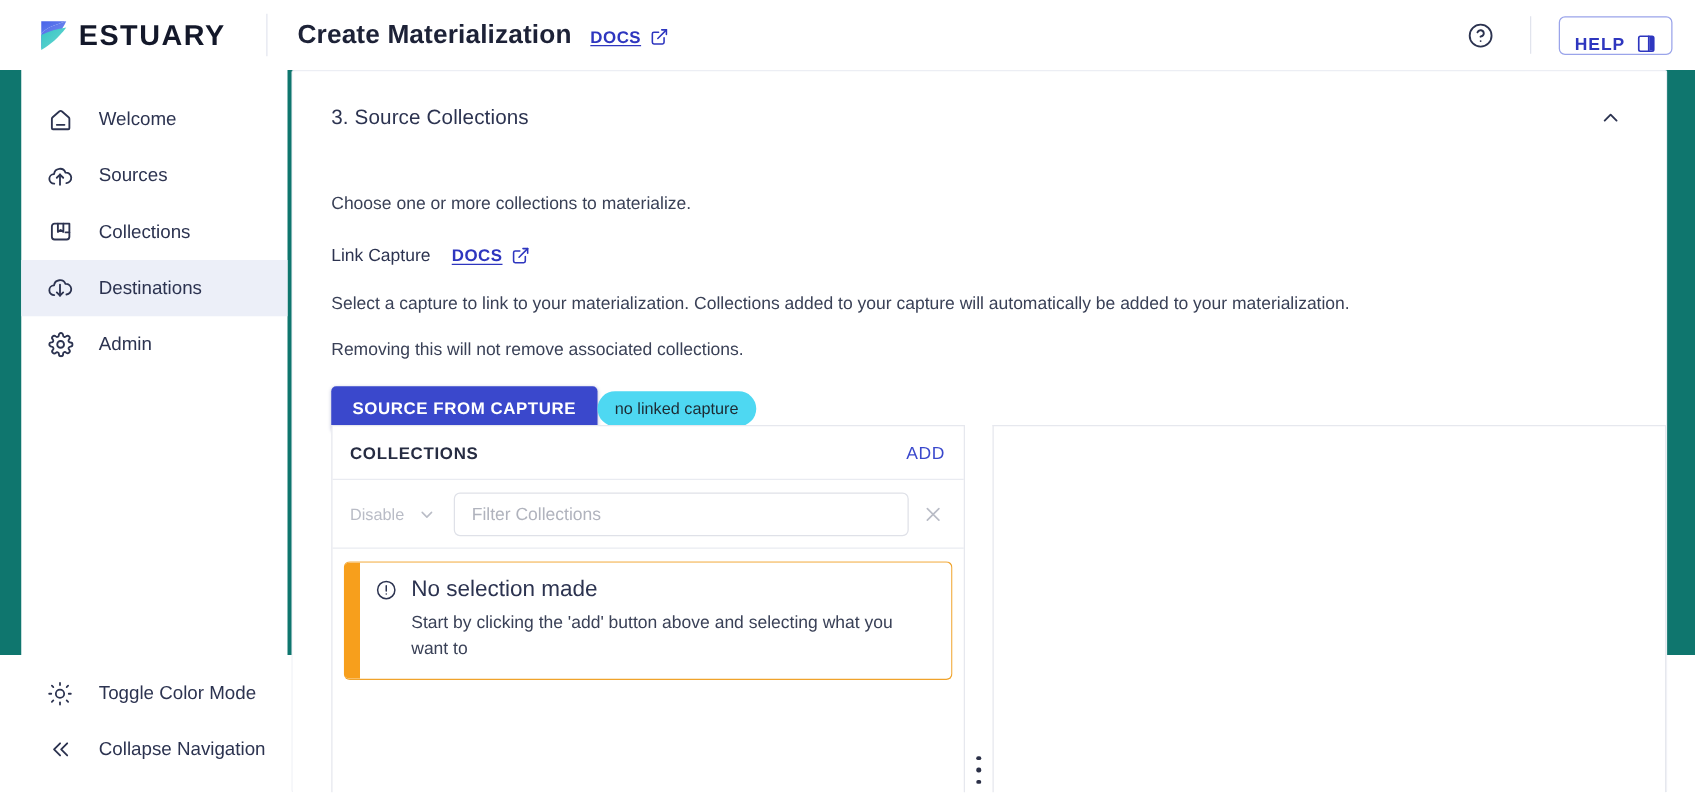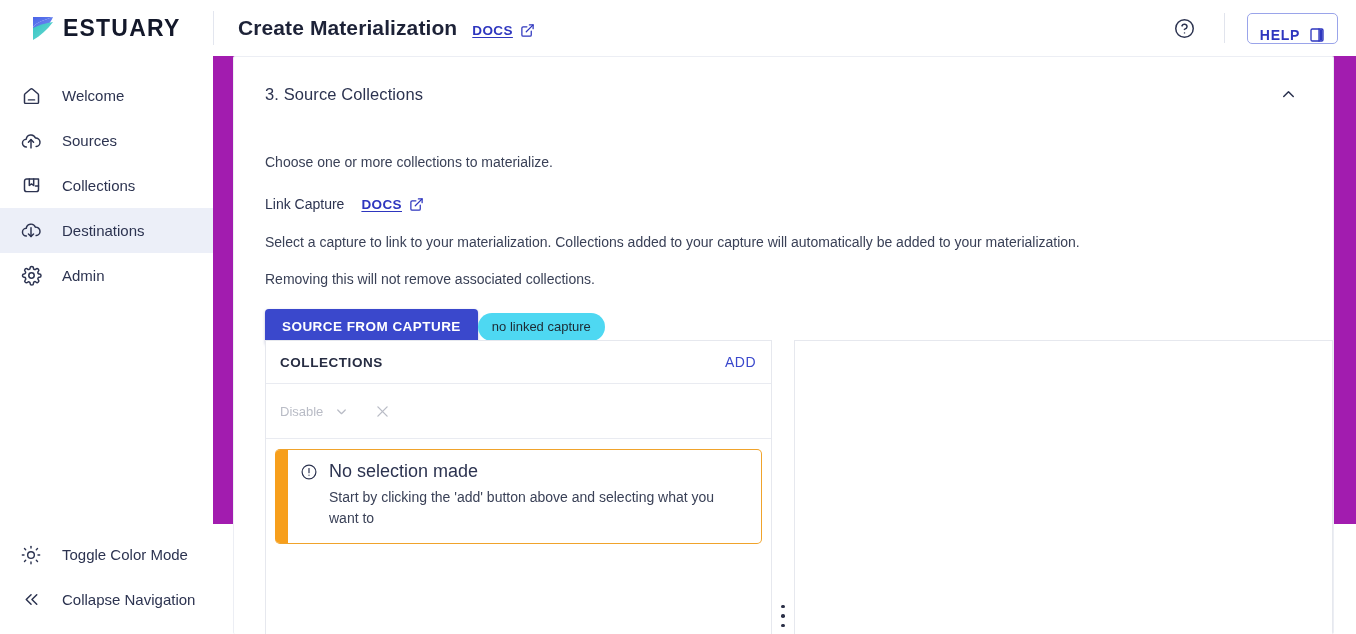--- a/index.html
+++ b/index.html
@@ -5,21 +5,21 @@
   * { box-sizing: border-box; }
   html, body {
     margin: 0; padding: 0;
     width: 1356px; height: 634px;
     overflow: hidden;
     background: #ffffff;
     font-family: "Liberation Sans", sans-serif;
     -webkit-font-smoothing: antialiased;
   }
 
-  #app { position: relative; width: 1356px; height: 524px; background: #a21caf; }
+  #app { position: relative; width: 1356px; height: 524px; background: #0f766e; }
 
   
   .topbar {
     position: absolute; top: 0; left: 0; width: 1356px; height: 56px;
     background: #ffffff;
     display: flex; align-items: center;
     z-index: 20;
   }
   .logo-wrap {
     width: 213px; height: 56px;
@@ -57,21 +57,21 @@
   .help-btn {
     display: inline-flex; align-items: flex-end; gap: 9px;
     border: 1px solid #9aa4ea; border-radius: 5px;
     height: 31px; padding: 0 12px;
     color: #2e36bf; font-size: 14px; font-weight: 600; letter-spacing: .7px;
     background: #fff; cursor: pointer;
   }
 
   
   .sidebar {
-    position: absolute; top: 56px; left: 0; width: 213px; height: 578px;
+    position: absolute; top: 56px; left: 17px; width: 213px; height: 578px;
     background: #ffffff; z-index: 10;
     display: flex; flex-direction: column;
   }
   .nav-top { padding-top: 17px; }
   .nav-item {
     display: flex; align-items: center; height: 45px;
     padding-left: 20px; gap: 20px; cursor: pointer;
     color: #2c3350; font-size: 15px;
   }
   .nav-item .ic { width: 22px; height: 22px; display: flex; align-items: center; justify-content: center; flex: 0 0 22px;}
@@ -409,20 +409,21 @@
 
         <div class="toolbar-row">
           <span class="disable-sel">
             <span>Disable</span>
             <span>
               <svg width="15" height="15" viewBox="0 0 24 24" fill="none" stroke="#b9bcc6" stroke-width="2" stroke-linecap="round" stroke-linejoin="round">
                 <polyline points="6 9.5 12 15.5 18 9.5"></polyline>
               </svg>
             </span>
           </span>
+          <input class="filter-input" type="text" placeholder="Filter Collections" style="">
           <span class="x-btn">
             <svg width="17" height="17" viewBox="0 0 24 24" fill="none" stroke="#b9bcc6" stroke-width="1.9" stroke-linecap="round" stroke-linejoin="round">
               <line x1="5.5" y1="5.5" x2="18.5" y2="18.5"></line>
                 <line x1="18.5" y1="5.5" x2="5.5" y2="18.5"></line>
             </svg>
           </span>
         </div>
 
         <div class="pane-body">
           <div class="alert">

